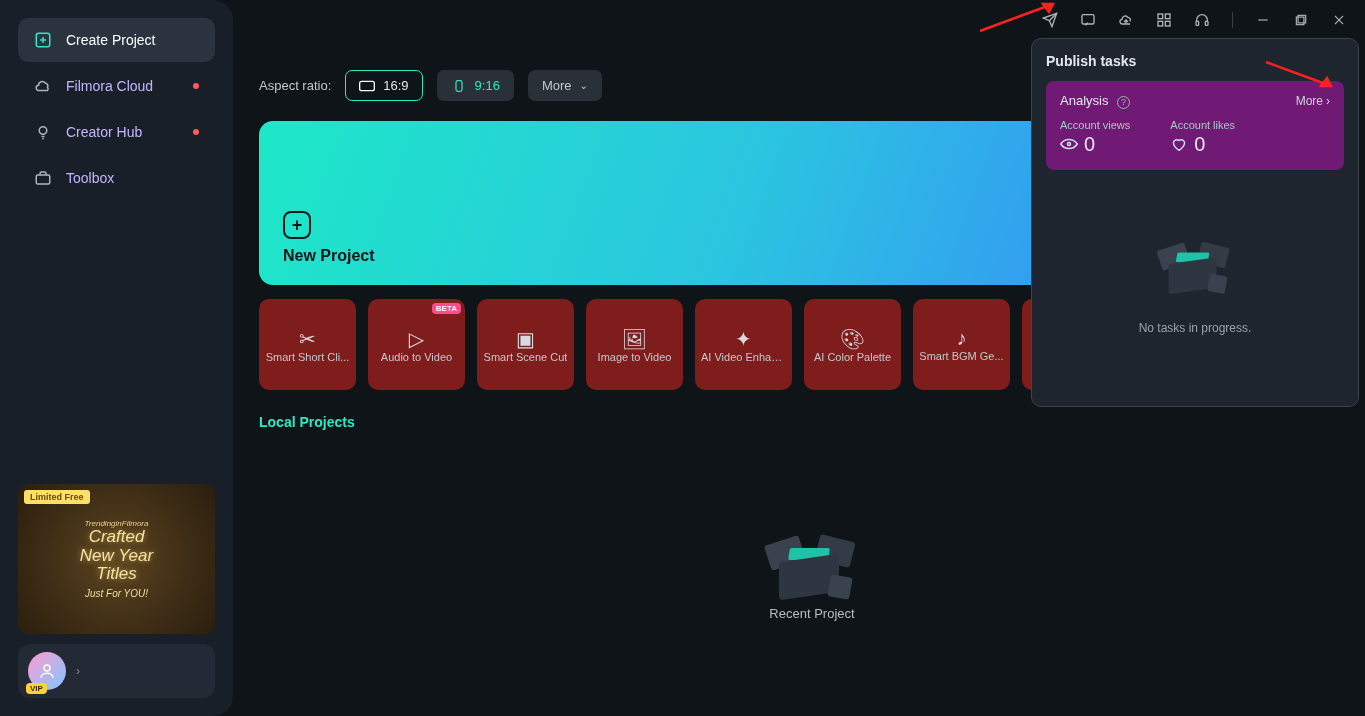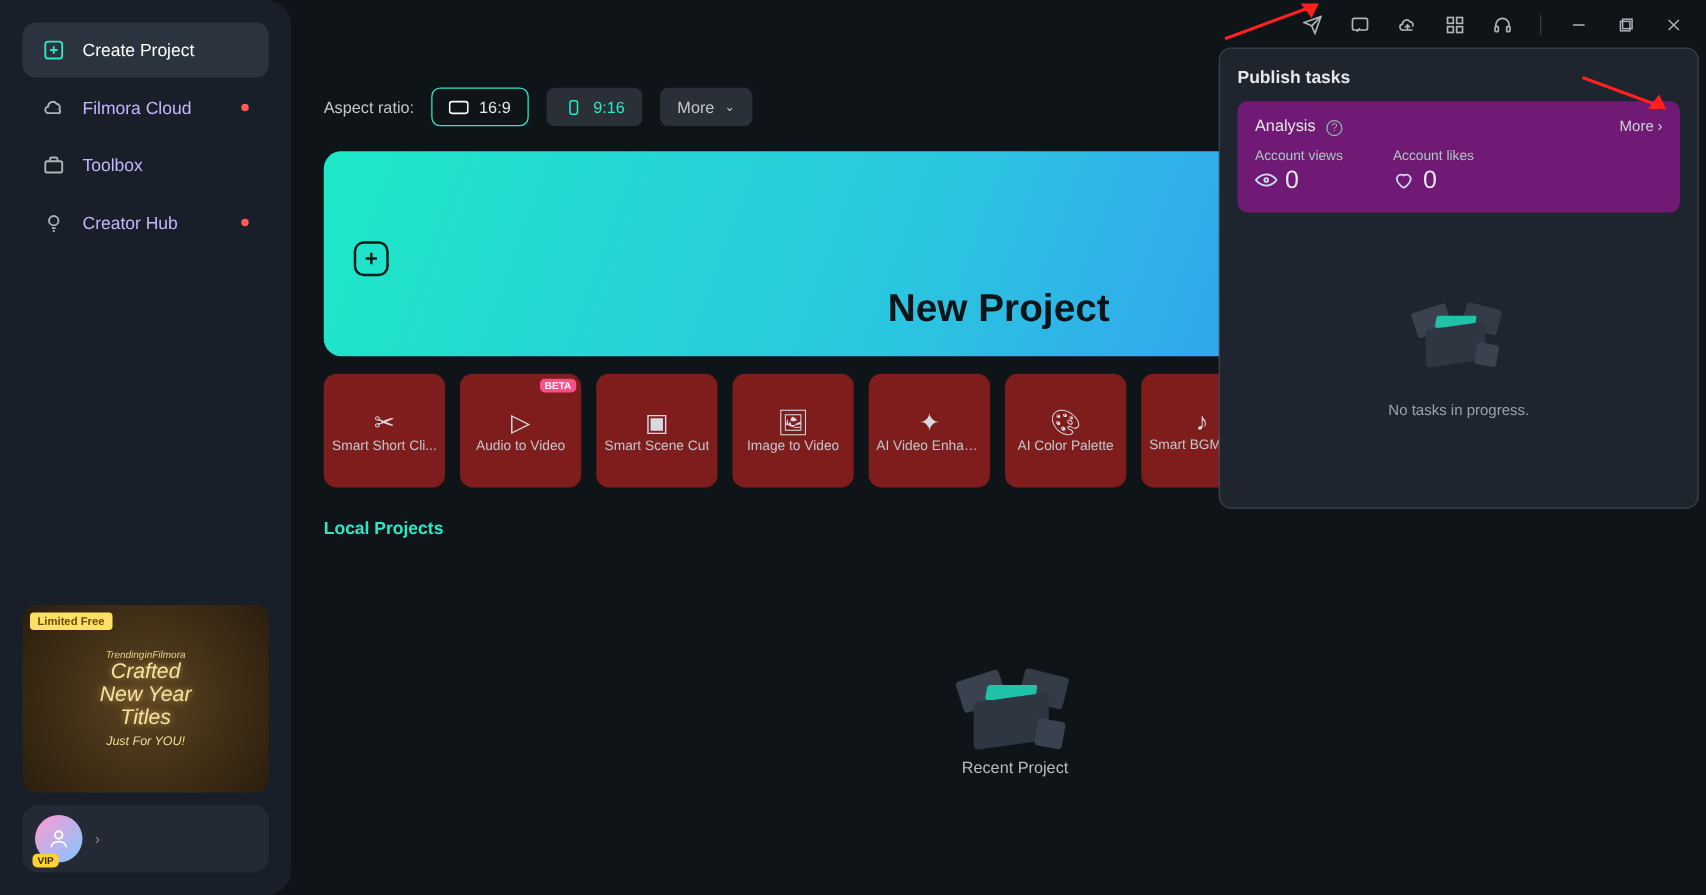--- a/index.html
+++ b/index.html
@@ -40,42 +40,42 @@
 
 .aspect-row { display: flex; align-items: center; gap: 14px; margin-top: 30px; font-size: 13px; color: #c3c7cc;}
 .aspect-btn { display: flex; align-items: center; gap: 8px; padding: 7px 13px; border-radius: 7px; border: 1px solid transparent; cursor: pointer; font-size: 13px;}
 .aspect-btn.active { border-color: #2ee8c4; color: #e5e5e5;}
 .aspect-btn.v916 { background: #2a3038; color: #2ee8c4; }
 .aspect-btn.more { background: #2a3038; color: #c3c7cc; }
 .aspect-btn svg, .aspect-btn .ar-ic { width: 16px; height: 12px; }
 
 .new-project { margin-top: 20px; height: 164px; border-radius: 14px; background: linear-gradient(110deg, #1de8c7 0%, #2bc5e0 45%, #3a7bff 100%); display: flex; flex-direction: column; justify-content: flex-end; padding: 18px 24px 20px; color: #0e1a1a; cursor: pointer; width: calc(100% - 26px);}
 .new-project .plus { width: 28px; height: 28px; border: 2.5px solid #0b1a1a; border-radius: 8px; display: flex; align-items: center; justify-content: center; margin-bottom: 8px; color: #0b1a1a; font-size: 18px; font-weight: 700;}
-.new-project-title { font-size: 31px; font-weight: 600; color: #0b1416; text-align: center;}
+.new-project-title { font-size: 16px; font-weight: 600; color: #0b1416;}
 
 .tools { display: flex; gap: 12px; margin-top: 14px; width: calc(100% - 26px);}
 .tool { width: 97px; height: 91px; background: #7f1d1d; border-radius: 10px; display: flex; flex-direction: column; align-items: center; justify-content: center; gap: 0; font-size: 11px; color: #c3c7cc; cursor: pointer; position: relative; padding: 0 6px; text-align: center;}
 .tool .t-icon { font-size: 20px; color: #d7dbe0;}
 .tool .label { white-space: nowrap; overflow: hidden; text-overflow: ellipsis; max-width: 100%;}
 .tool .badge { position: absolute; top: 4px; right: 4px; background: #ff4d8a; color: #fff; font-size: 8px; padding: 1px 4px; border-radius: 4px; font-weight: 700;}
 .tool.more-tool { width: 36px;}
 
 .section-title { color: #2ee8c4; font-size: 14px; font-weight: 600; margin-top: 24px;}
 
 .recent-area { flex: 1; display: flex; flex-direction: column; align-items: center; justify-content: center; color: #b8bdc3; }
 .box-illustration { width: 90px; height: 80px; position: relative;}
 .box-base { position: absolute; bottom: 10px; left: 12px; width: 60px; height: 38px; background: #2d3641; transform: skewY(-8deg); border-radius: 4px;}
 .box-flap1 { position: absolute; top: 14px; left: 0; width: 36px; height: 26px; background: #39424e; border-radius: 3px; transform: rotate(-18deg);}
 .box-flap2 { position: absolute; top: 12px; right: 4px; width: 36px; height: 26px; background: #323b46; border-radius: 3px; transform: rotate(14deg);}
 .box-inner { position: absolute; top: 22px; left: 22px; width: 40px; height: 12px; background: #1fc2a6; border-radius: 2px; transform: skewX(-10deg);}
 .box-small { position: absolute; bottom: 8px; right: 6px; width: 22px; height: 22px; background: #39424e; border-radius: 3px; transform: rotate(10deg);}
 .recent-label { font-size: 13px;}
 
 
-.panel { position: absolute; top: 38px; right: 6px; width: 384px; background: #1e252f; border: 1px solid #3a434f; border-radius: 10px; padding: 14px; color: #e4e7eb; z-index: 10;}
+.panel { position: absolute; top: 38px; right: 6px; width: 328px; background: #1e252f; border: 1px solid #3a434f; border-radius: 10px; padding: 14px; color: #e4e7eb; z-index: 10;}
 .panel-title { font-size: 14px; font-weight: 600; margin-bottom: 12px;}
 .analysis-card { background: #701a75; border-radius: 8px; padding: 12px 14px 14px;}
 .analysis-head { display: flex; align-items: center; justify-content: space-between; font-size: 13px;}
 .analysis-head .q { width: 13px; height: 13px; border: 1px solid #8fb8ad; border-radius: 50%; display: inline-flex; align-items: center; justify-content: center; font-size: 9px; margin-left: 5px; color: #8fb8ad;}
 .analysis-head .more-link { font-size: 12px; color: #cdd3d7; cursor: pointer; display: flex; align-items: center; gap: 3px;}
 .stats { display: flex; gap: 40px; margin-top: 10px;}
 .stat-label { font-size: 11px; color: #a8c9c0;}
 .stat-val { display: flex; align-items: center; gap: 6px; font-size: 20px; font-weight: 500; margin-top: 2px;}
 .stat-ic { width: 18px; height: 14px;}
 .panel-body { height: 222px; display: flex; flex-direction: column; align-items: center; justify-content: center; gap: 14px; color: #9aa1a9; font-size: 12px;}
@@ -108,36 +108,36 @@
             <svg width="18" height="18" viewBox="0 0 24 24" fill="none" stroke="#aeb4ba" stroke-width="2">
               <path d="M18 14a4 4 0 0 0-3-6 5 5 0 0 0-9 3 3.5 3.5 0 0 0 1 7h11a3 3 0 0 0 0-4z"></path>
             </svg>
           </span>
         <span>Filmora Cloud</span>
         <span class="nav-dot"></span>
       </div>
       <div class="nav-item">
         <span class="nav-icon">
             <svg width="18" height="18" viewBox="0 0 24 24" fill="none" stroke="#aeb4ba" stroke-width="2">
-              <rect x="3" y="8" width="18" height="12" rx="2"></rect>
-              <path d="M8 8V6a2 2 0 0 1 2-2h4a2 2 0 0 1 2 2v2"></path>
-            </svg>
-          </span>
-        <span>Toolbox</span>
-      </div>
-      <div class="nav-item">
-        <span class="nav-icon">
-            <svg width="18" height="18" viewBox="0 0 24 24" fill="none" stroke="#aeb4ba" stroke-width="2">
               <circle cx="12" cy="10" r="5"></circle>
               <line x1="10" y1="18" x2="14" y2="18"></line>
               <line x1="11" y1="21" x2="13" y2="21"></line>
             </svg>
           </span>
         <span>Creator Hub</span>
         <span class="nav-dot"></span>
+      </div>
+      <div class="nav-item">
+        <span class="nav-icon">
+            <svg width="18" height="18" viewBox="0 0 24 24" fill="none" stroke="#aeb4ba" stroke-width="2">
+              <rect x="3" y="8" width="18" height="12" rx="2"></rect>
+              <path d="M8 8V6a2 2 0 0 1 2-2h4a2 2 0 0 1 2 2v2"></path>
+            </svg>
+          </span>
+        <span>Toolbox</span>
       </div>
     </nav>
 
     <div class="promo">
       <span class="tag">Limited Free</span>
       <div style="font-size:8px;color:#e9d38f;font-style:italic;">TrendinginFilmora</div>
       <div class="promo-title">
         <div>Crafted</div>
         <div>New Year</div>
         <div>Titles</div>

